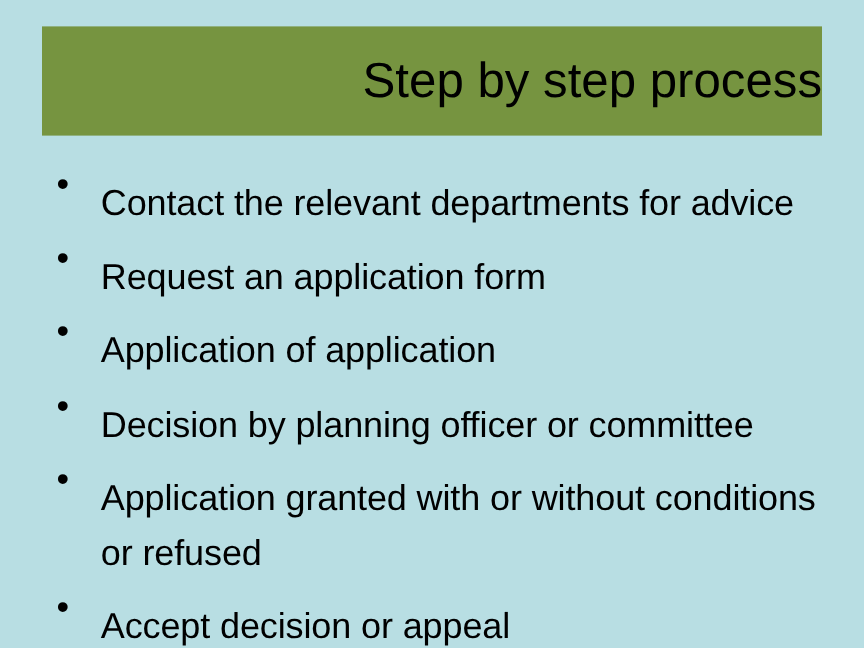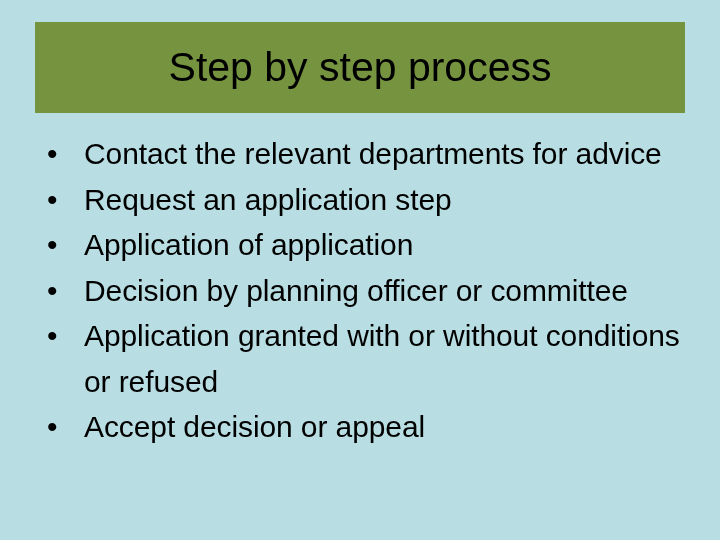--- a/index.html
+++ b/index.html
@@ -21,21 +21,21 @@
   }
   .title-banner {
     position: absolute;
     left: 35px;
     top: 22px;
     width: 650px;
     height: 91px;
     background: #769440;
     display: flex;
     align-items: center;
-    justify-content: center;
+    justify-content: flex-end;
   }
   .title-text {
     font-family: "Liberation Sans", sans-serif;
     font-size: 41px;
     font-weight: 400;
     color: #000000;
     line-height: 1;
     letter-spacing: 0px;
     white-space: nowrap;
   }
@@ -65,41 +65,42 @@
     padding-left: 12px;
     box-sizing: border-box;
   }
   .bullet-text {
     flex: 1 1 auto;
     font-size: 30px;
     line-height: 45.5px;
     color: #000000;
     font-weight: 400;
     letter-spacing: -0.1px;
+    margin-top: 16px;
   }
 </style>
 </head>
 <body>
 
 <div class="slide">
 
   <div class="title-banner">
     <span class="title-text">Step by step process</span>
   </div>
 
   <ul class="body-list">
 
     <li class="bullet-item">
       <span class="bullet-marker">•</span>
       <span class="bullet-text">Contact the relevant departments for advice</span>
     </li>
 
     <li class="bullet-item">
       <span class="bullet-marker">•</span>
-      <span class="bullet-text">Request an application step</span>
+      <span class="bullet-text">Request an application form</span>
     </li>
 
     <li class="bullet-item">
       <span class="bullet-marker">•</span>
       <span class="bullet-text">Application of application</span>
     </li>
 
     <li class="bullet-item">
       <span class="bullet-marker">•</span>
       <span class="bullet-text">Decision by planning officer or committee</span>

